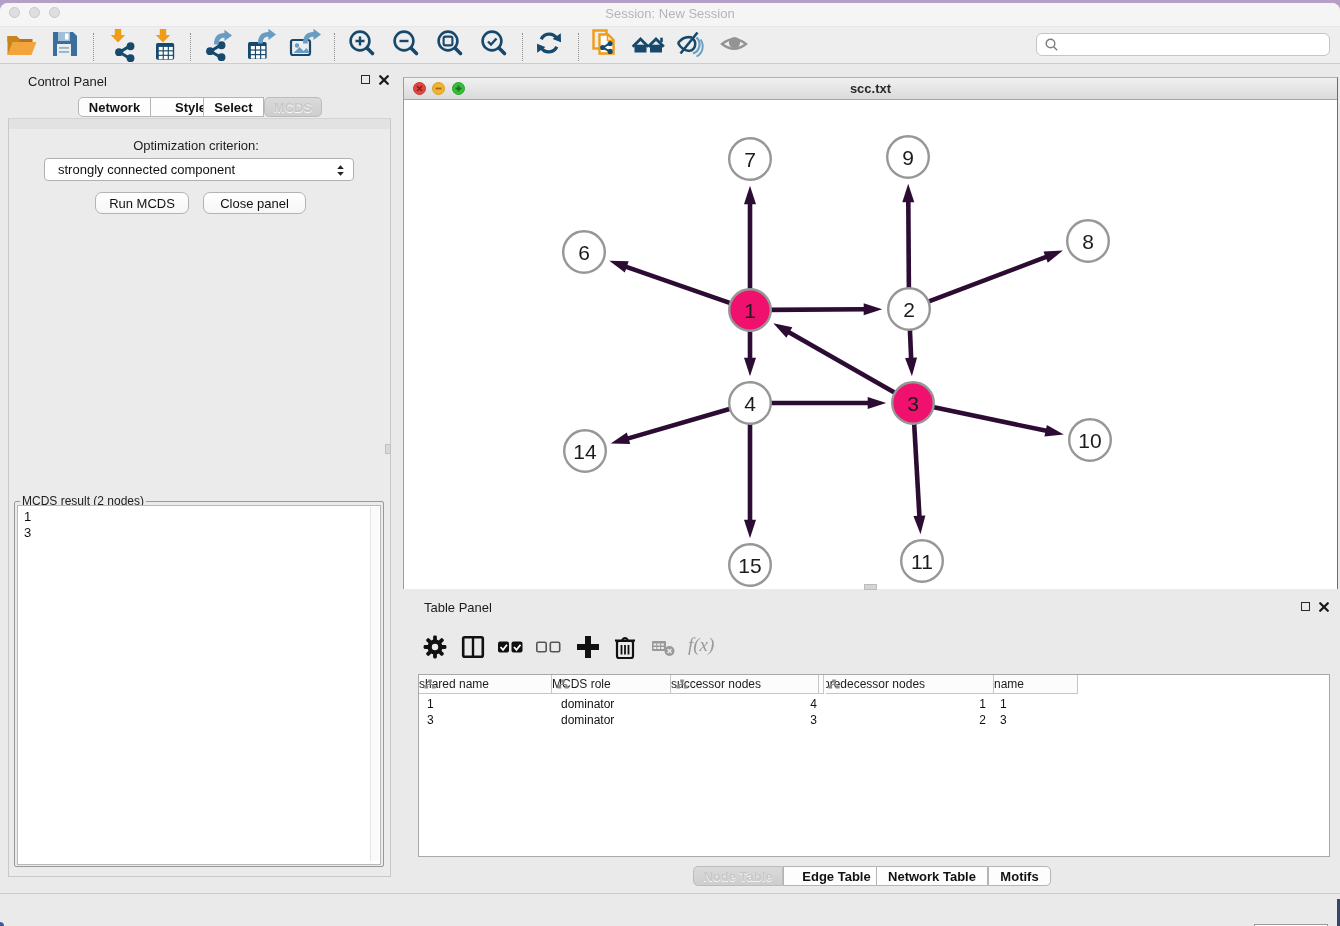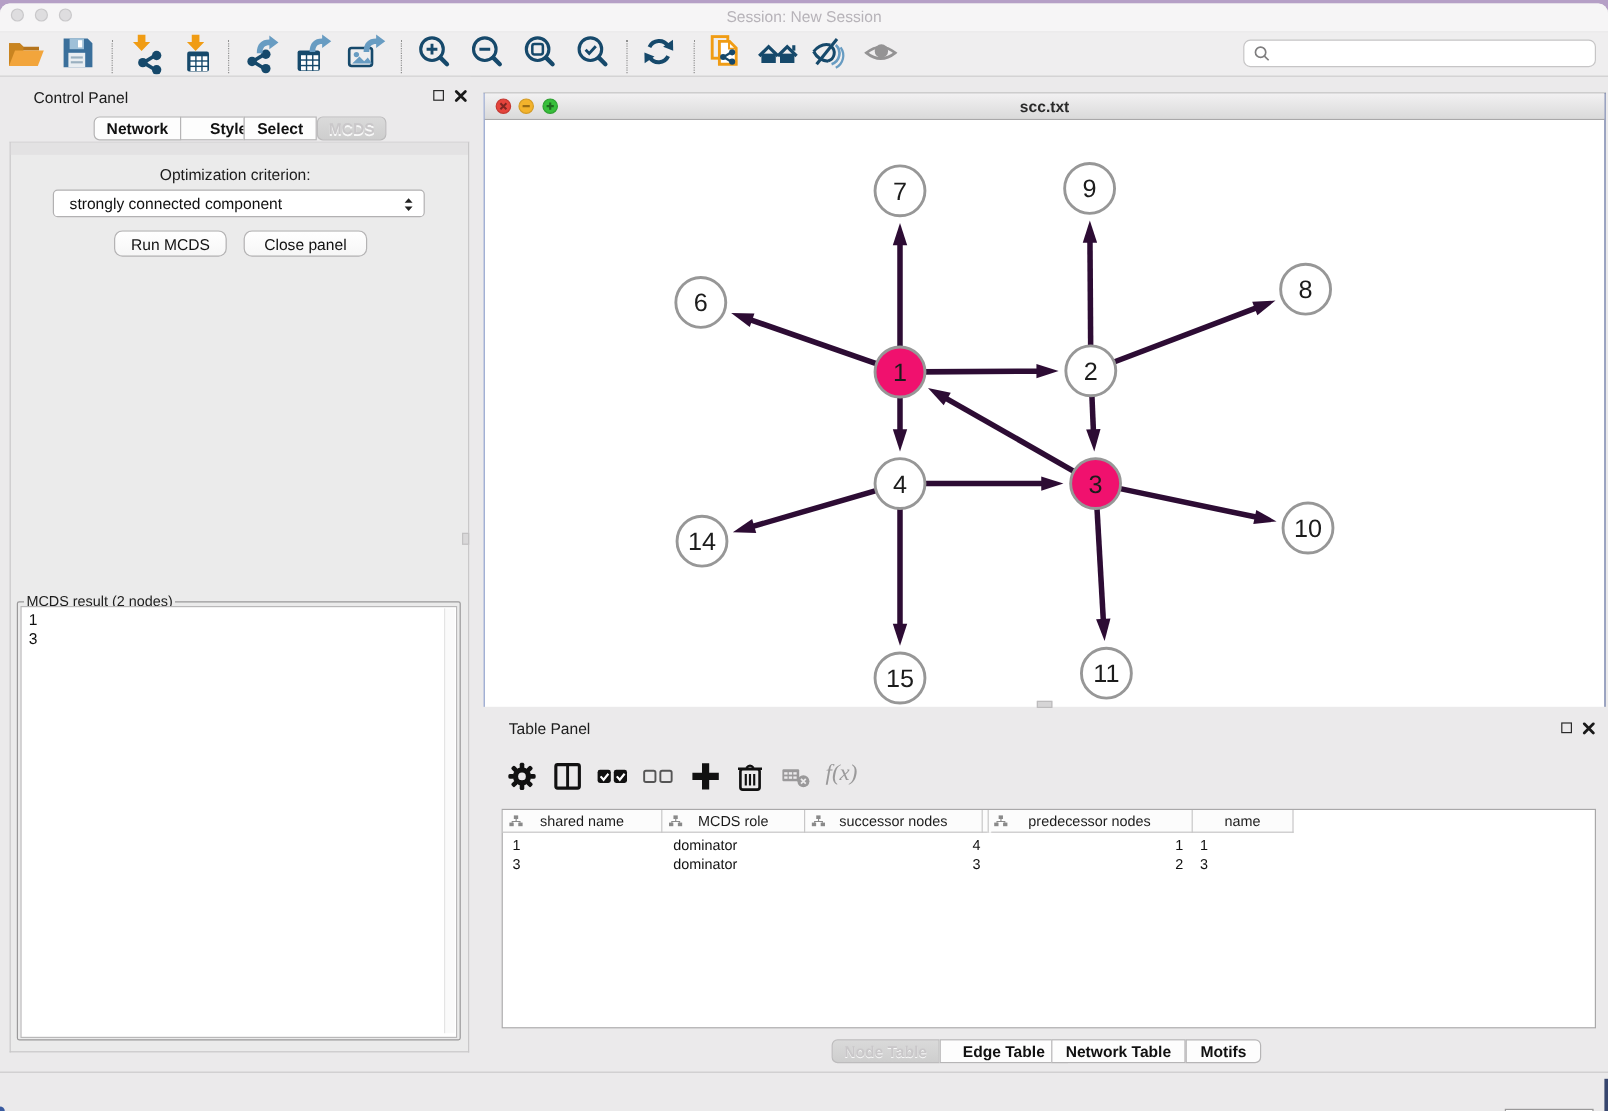--- a/index.html
+++ b/index.html
@@ -15,21 +15,21 @@
 .tabs { position:absolute; font-size:13px; }
 .tab { position:absolute; top:0; height:20px; line-height:19px; text-align:center; background:#fdfdfd; border:1px solid #b6b5b6; color:#111; font-weight:bold; }
 .tabsel { background:linear-gradient(#dadada,#cecece); color:#c9c7c9; text-shadow:0 1px 0 #f8f8f8; border-radius:5px; border:1px solid #bdbcbd; }
 .cpanel { position:absolute; left:8px; top:54px; width:383px; height:759px; background:#ebebeb; border:1px solid #c9c8c9; border-top:1px solid #d4d3d4; }
 .btn { position:absolute; background:linear-gradient(#ffffff,#f6f6f6); border:1px solid #b4b3b4; border-radius:7px; font-size:13px; color:#111; text-align:center; }
 .nwin { position:absolute; left:403px; top:61px; width:935px; height:525px; background:#fff; border:1px solid #b2b2b2; border-left-color:#8b9cc8; border-right-color:#5c6a9a;margin-top:13px; }
 .ntitle { position:absolute; left:0; top:0; width:100%; height:22px; background:linear-gradient(#f2f1f2,#dadada); border-bottom:1px solid #a9a8a9; text-align:center; font-size:13px; font-weight:bold; color:#2a2a2a; line-height:22px; }
 .tl { position:absolute; top:4px; width:13px; height:13px; border-radius:50%; }
 .tpanel { position:absolute; left:396px; top:586px; width:944px; height:304px; background:#ebeaeb; }
 .ttable { position:absolute; left:22px; top:85px; width:912px; height:183px; background:#fff; border:1px solid #a9a8a9; font-size:12px; }
-.th { position:absolute; top:0; height:19px; border-right:1px solid #c8c7c8; text-align:center; font-size:12px; color:#1c1c1c; line-height:19px; }
+.th { position:absolute; top:0; height:19px; border-right:1px solid #c8c7c8; text-align:left; font-size:12px; color:#1c1c1c; line-height:19px; }
 .statusbar { position:absolute; left:0; top:890px; width:100%; height:33px; background:#ebeaeb; border-top:1px solid #cbcacb; }
 .sbtn { position:absolute; background:linear-gradient(#ffffff,#f3f3f3); border:1px solid #9a999a;margin-top:26px; }
 .fx { position:absolute; width:9px; height:9px; border:1.5px solid #2a2a2a; }
 svg { position:absolute; }
 .hicon { display:inline-block; vertical-align:-1px; }
 </style></head>
 <body>
 <div class="win">
   <div class="titlebar">
     <div class="circ" style="left:9px;"></div>

